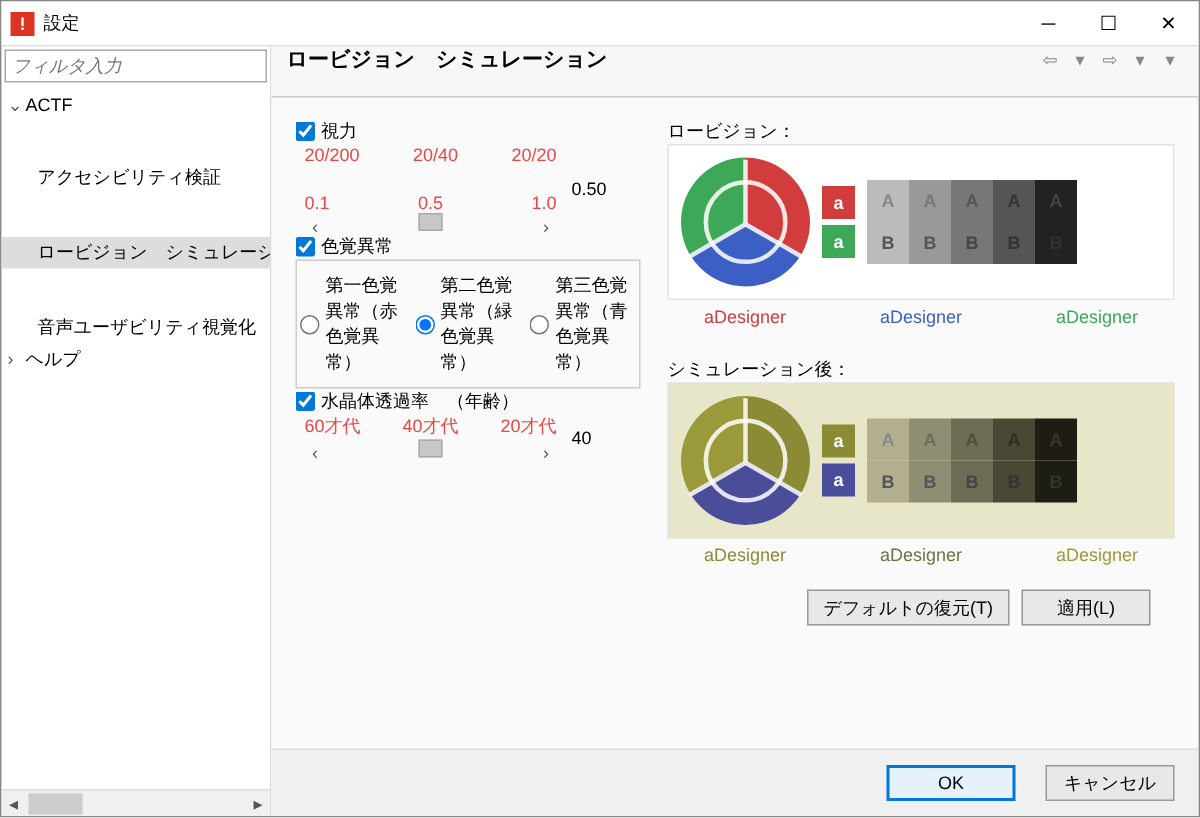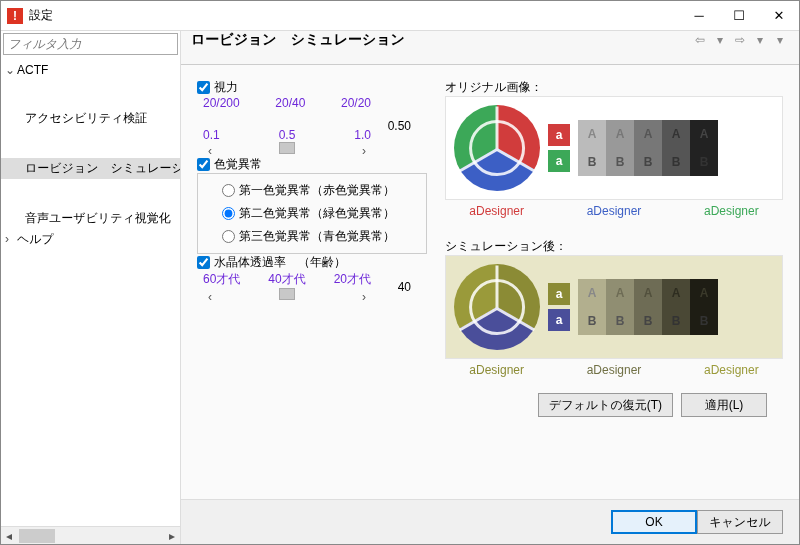--- a/index.html
+++ b/index.html
@@ -26,49 +26,49 @@
 .main { flex: 1; display: flex; flex-direction: column; background: #fafafa; }
 .main-header { display: flex; height: 34px; padding: 0 10px; border-bottom: 1px solid #ccc; background: #f7f7f7; }
 .main-header h1 { font-size: 14px; font-weight: 600; flex: 1; margin: 0; }
 .navbtn { width: 18px; height: 18px; display: inline-flex; align-items: center; justify-content: center; color: #888; margin-left: 2px; }
 .content { flex: 1; display: flex; padding: 14px 16px 6px 16px; gap: 18px; overflow: hidden; }
 .col-left { width: 230px; display: flex; flex-direction: column; }
 .col-right { flex: 1; display: flex; flex-direction: column; gap: 10px; }
 .chk-row { display: flex; align-items: center; gap: 4px; }
 .chk-row input { margin: 0; accent-color: #0078d7;}
 .slider-block { margin-left: 6px; }
-.slider-labels { display: flex; justify-content: space-between; width: 168px; color: #6d28d9; }
+.slider-labels { display: flex; justify-content: space-between; width: 168px; color: #ef4444; }
 .slider-labels.small { margin-top: 18px; }
 .slider-wrap { display: flex; align-items: center; gap: 10px; }
 .slider-ctrl { display: flex; justify-content: space-between; width: 168px; align-items: center; margin-top: 2px;}
 .slider-ctrl .arrow { color: #555; width: 14px; text-align: center;}
 .slider-thumb-row { position: relative; width: 168px; height: 14px; margin-top: -16px;}
 .slider-thumb { position: absolute; width: 16px; height: 12px; background: #c8c8c8; border: 1px solid #aaa; top: 0; transform: translateX(-50%);}
-.slider-val { width: 30px; text-align: right; }
-.radio-box { border: 1px solid #ccc; padding: 8px 24px; display: flex; flex-direction: column; gap: 6px; }
+.slider-val { width: 30px; text-align: left; }
+.radio-box { border: 1px solid #ccc; padding: 8px 2px; display: flex; flex-direction: row; gap: 6px; }
 .radio-row { display: flex; align-items: center; gap: 4px; }
 .radio-row input { margin: 0;}
 .preview-label { font-size: 12px; }
 .preview { background: #fff; border: 1px solid #e3e3e3; padding: 8px; display: flex; gap: 8px; align-items: center; }
 .preview.sim { background: #e8e6c8; }
 .pie { width: 86px; height: 86px; border-radius: 50%; position: relative; flex-shrink: 0;}
 .pie.orig { background: conic-gradient(#d13c3c 0 120deg, #3c5fc5 120deg 240deg, #3ca858 240deg 360deg); }
 .pie.sim { background: conic-gradient(#8b8b35 0 120deg, #4a4e9a 120deg 240deg, #9a9a3a 240deg 360deg); }
 .pie::after { content:""; position:absolute; left:50%; top:50%; width:58%; height:58%; border:3px solid rgba(255,255,255,0.85); border-radius:50%; transform:translate(-50%,-50%); pointer-events:none;}
 .pie-sep { position:absolute; left:50%; top:50%; width:50%; height:3px; background:rgba(255,255,255,0.85); transform-origin:0 50%;}
 .swatch-col { display: flex; flex-direction: column; gap: 4px; flex-shrink:0;}
 .swatch-col .sw { width: 22px; height: 22px; display: flex; align-items: center; justify-content: center; color: #fff; font-weight: bold;}
 .grays { display: flex; flex-direction: column; gap: 0;}
 .gray-row { display: flex; }
 .gray-row .cell { width: 28px; height: 28px; display: flex; align-items: center; justify-content: center; font-weight: bold;}
 .des-row { display: flex; gap: 14px; margin-top: 4px; justify-content: space-around;}
 .des-row span { font-size: 12px;}
 .preview-wrap{display:flex;flex-direction:column;}
 .buttons-row { display: flex; justify-content: flex-end; gap: 8px; padding: 6px 16px 12px 0;}
-.btn-row-bottom { display:flex; justify-content:flex-end; gap:0; padding:10px 16px; border-top:1px solid #ddd; background:#f0f0f0;}
+.btn-row-bottom { display:flex; justify-content:flex-end; gap:20px; padding:10px 16px; border-top:1px solid #ddd; background:#f0f0f0;}
 button.winbtn2 { min-width: 86px; height: 24px; background: #e8e8e8; border: 1px solid #999; padding: 0 10px;}
 button.winbtn2.default { border: 2px solid #0078d7; background: #e5f1fb;}
 </style>
 </head>
 <body>
 
 <div class="window">
   <div class="titlebar">
     <div class="icon">!</div>
     <div class="title">設定</div>
@@ -188,21 +188,21 @@
                 </div>
                 <div class="slider-val">40</div>
               </div>
             </div>
           </div>
 
         </div>
 
         <div class="col-right">
           <div class="preview-wrap">
-            <div class="preview-label">オリジナル画像：</div>
+            <div class="preview-label">ロービジョン：</div>
             <div class="preview">
               <div class="pie orig">
                 <div class="pie-sep" style="transform:rotate(-90deg)"></div>
                 <div class="pie-sep" style="transform:rotate(30deg)"></div>
                 <div class="pie-sep" style="transform:rotate(150deg)"></div>
               </div>
               <div class="swatch-col">
                 <div class="sw" style="background:#d13c3c">a</div>
                 <div class="sw" style="background:#3ca858">a</div>
               </div>

